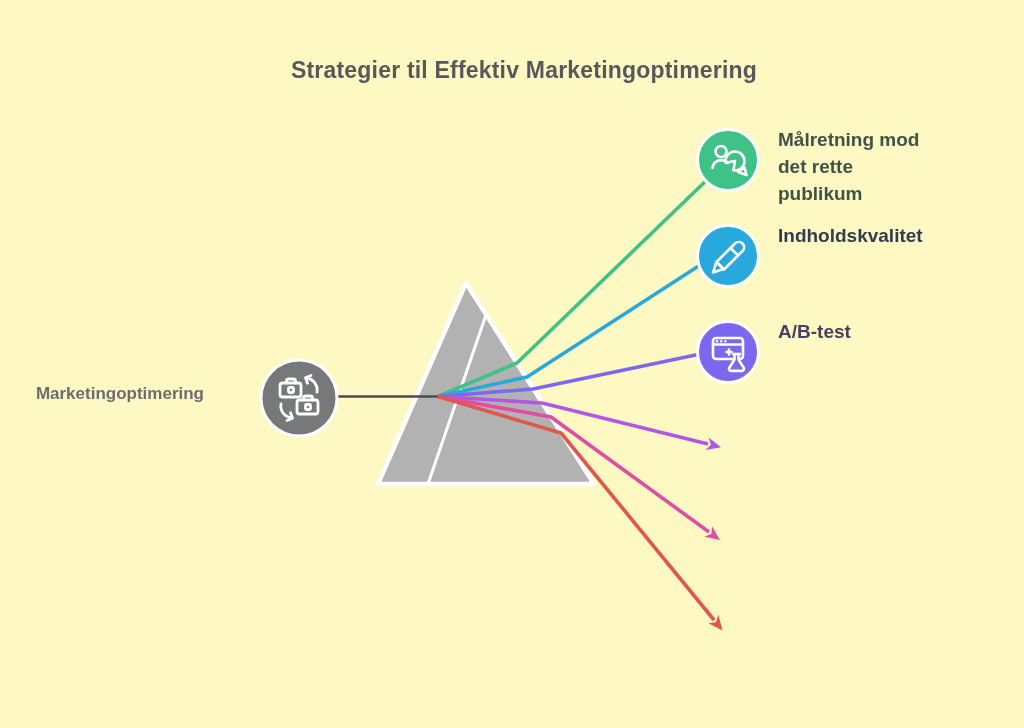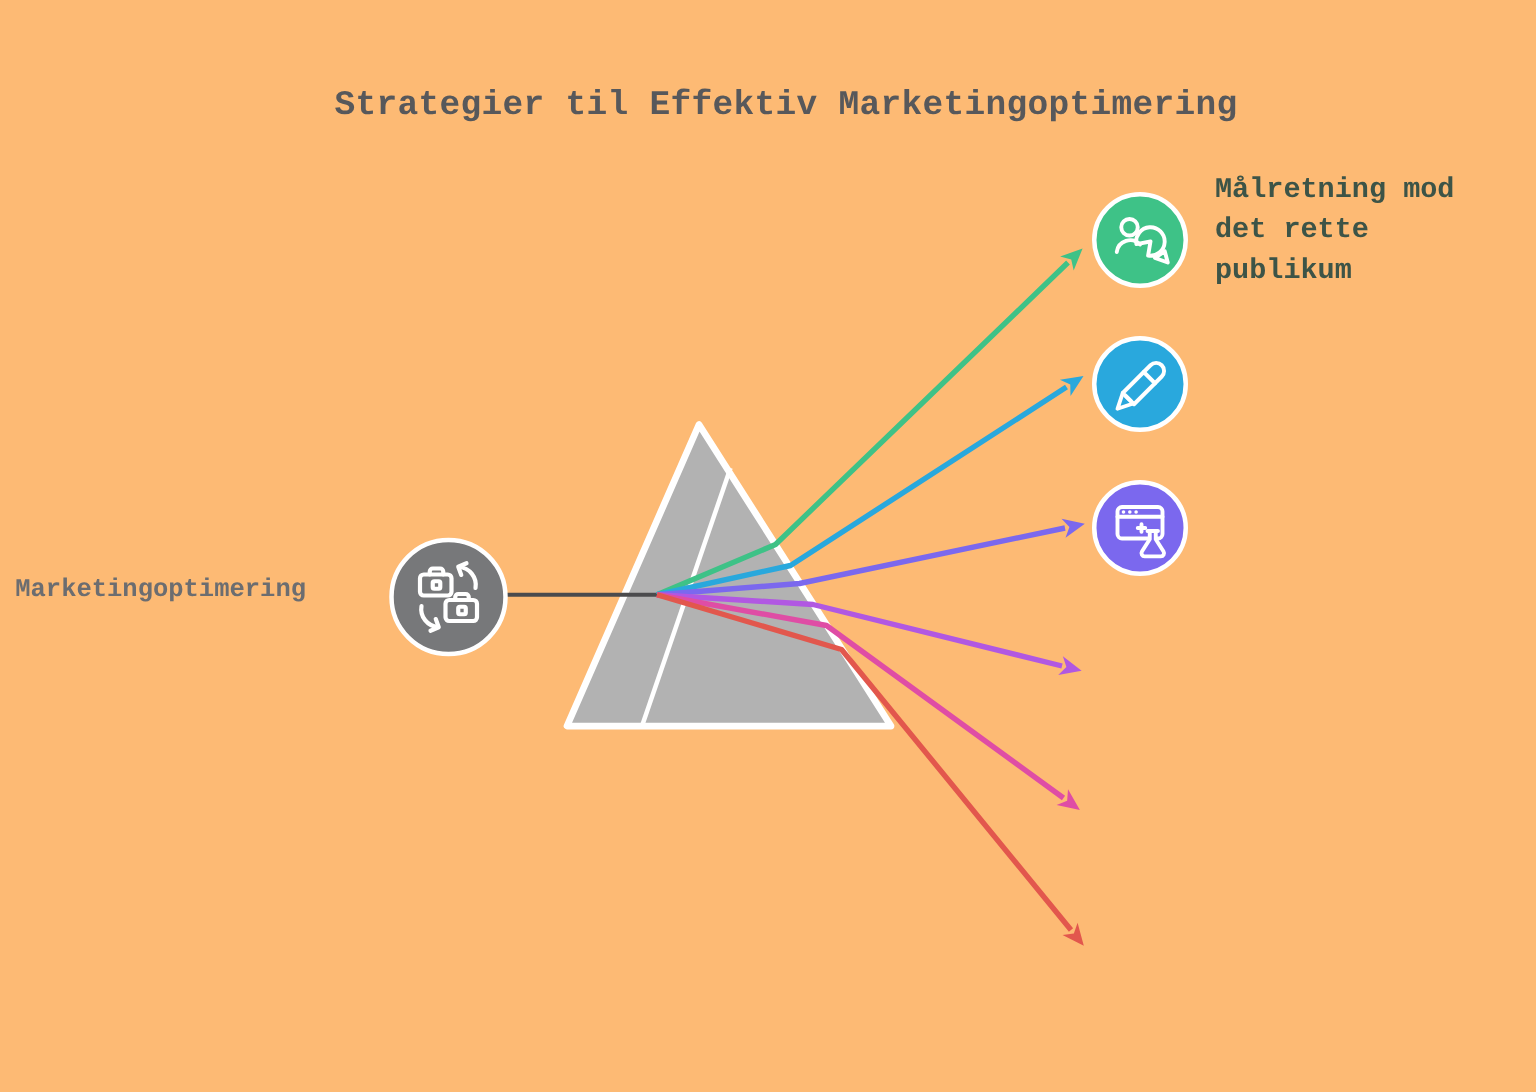--- a/index.html
+++ b/index.html
@@ -1,24 +1,24 @@
 <!DOCTYPE html>
 <html><head>
 <meta charset="utf-8">
 <style>
   html,body{margin:0;padding:0;background:#fff;}
-  .stage{position:relative;width:1024px;height:728px;background:#fdba74;overflow:hidden;
-         font-family:Liberation Mono, monospace;}
+  .stage{position:relative;width:1024px;height:728px;background:#fef9c3;overflow:hidden;
+         font-family:Liberation Sans, sans-serif;}
   .title{position:absolute;top:57px;left:24px;right:0;text-align:center;
          font-size:23px;font-weight:700;letter-spacing:.2px;}
   .scene{position:absolute;left:0;top:0;width:1024px;height:728px;}
   .source-label{position:absolute;top:384px;right:820px;white-space:nowrap;
                 font-size:17px;font-weight:700;}
   .source-badge{position:absolute;left:257px;top:356px;width:84px;height:84px;}
-  .item{position:absolute;left:726px;display:flex;align-items:flex-end;height:68px;}
+  .item{position:absolute;left:694px;display:flex;align-items:flex-start;height:68px;}
   .badge{width:68px;height:68px;flex:0 0 68px;}
   .label{margin-left:16px;font-size:19px;font-weight:700;line-height:27px;
          white-space:pre-line;width:215px;}
   .ic{stroke:#fff;stroke-width:2.6;fill:none;stroke-linecap:round;stroke-linejoin:round;}
   .ic-s{stroke:#fff;stroke-width:2.8;fill:none;stroke-linecap:round;stroke-linejoin:round;}
 </style>
 </head>
 <body>
 
 <div class="stage">
@@ -98,34 +98,36 @@
   <div class="item" style="top:222px">
     <svg class="badge" viewBox="0 0 68 68">
       <circle cx="34" cy="34" r="30.5" stroke="#fff" stroke-width="3" fill="#29a8dd"></circle>
       <g class="ic">
         <path d="M22.5 40 L36.5 26 L44 33.5 L30 47.5 Z"></path>
         <path d="M22.5 40 L19 50.5 L29.5 47"></path>
         <path d="M36.5 26 l4.5 -4.5 a5.3 5.3 0 0 1 7.5 7.5 L44 33.5"></path>
         <path d="M24.8 42.2 L27.8 45.2"></path>
       </g>
     </svg>
+    <div class="label" style="color: rgb(46, 62, 80);">Indholdskvalitet</div>
   </div>
 
   <div class="item" style="top:318px">
     <svg class="badge" viewBox="0 0 68 68">
       <circle cx="34" cy="34" r="30.5" stroke="#fff" stroke-width="3" fill="#7b68ee"></circle>
       <g class="ic">
         <rect x="19" y="20" width="30" height="21" rx="3"></rect>
         <path d="M19 26.5 h30"></path>
         <circle cx="23" cy="23.3" r="1.2" fill="#fff" stroke="none"></circle>
         <circle cx="27.2" cy="23.3" r="1.2" fill="#fff" stroke="none"></circle>
         <circle cx="31.4" cy="23.3" r="1.2" fill="#fff" stroke="none"></circle>
         <path d="M35 31.5 v5 M32.5 34 h5"></path>
         <path d="M40.5 36 v5.5 l-5.2 8.2 a2.1 2.1 0 0 0 1.8 3.2 h10.8 a2.1 2.1 0 0 0 1.8 -3.2 L44.5 41.5 V36" fill="#7b68ee"></path>
         <path d="M39 36 h7"></path>
       </g>
     </svg>
+    <div class="label" style="color: rgb(71, 64, 99);">A/B-test</div>
   </div>
 
 
 
 
 </div>
 
 </body></html>

